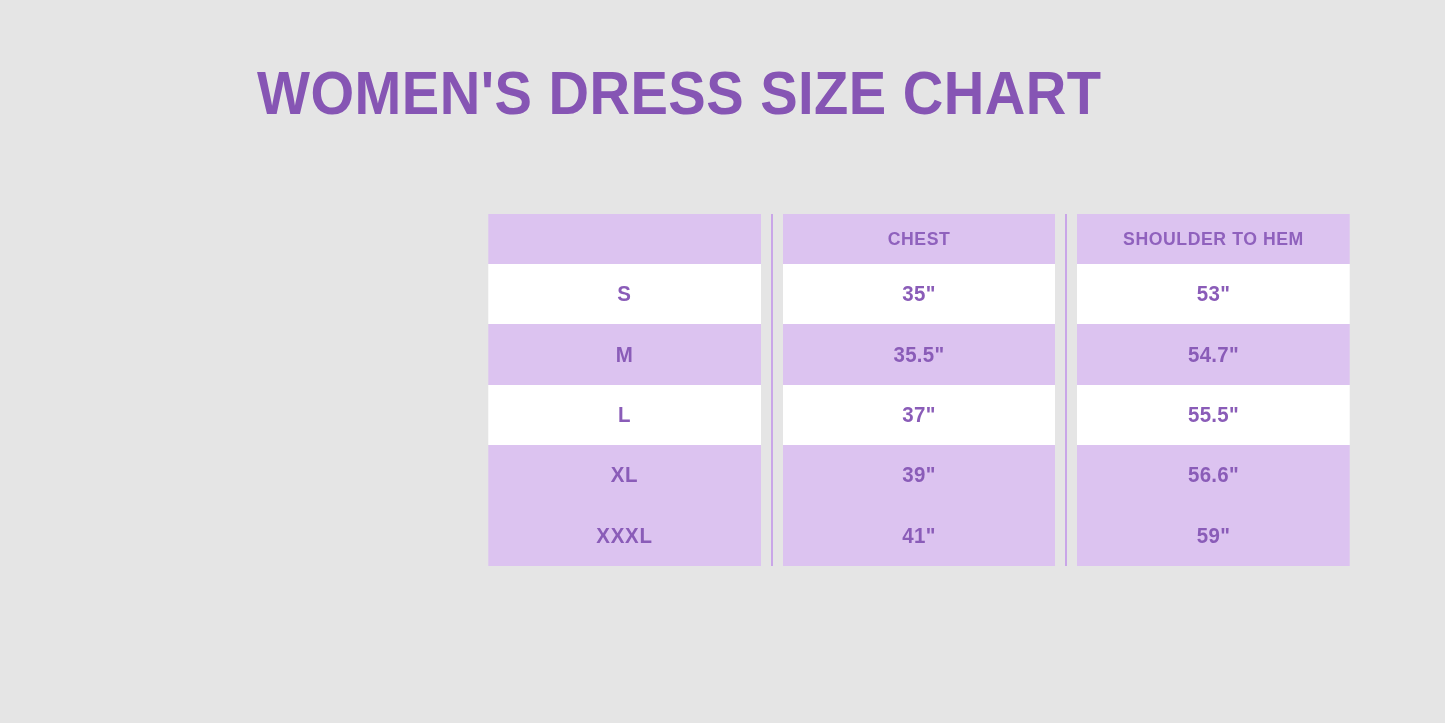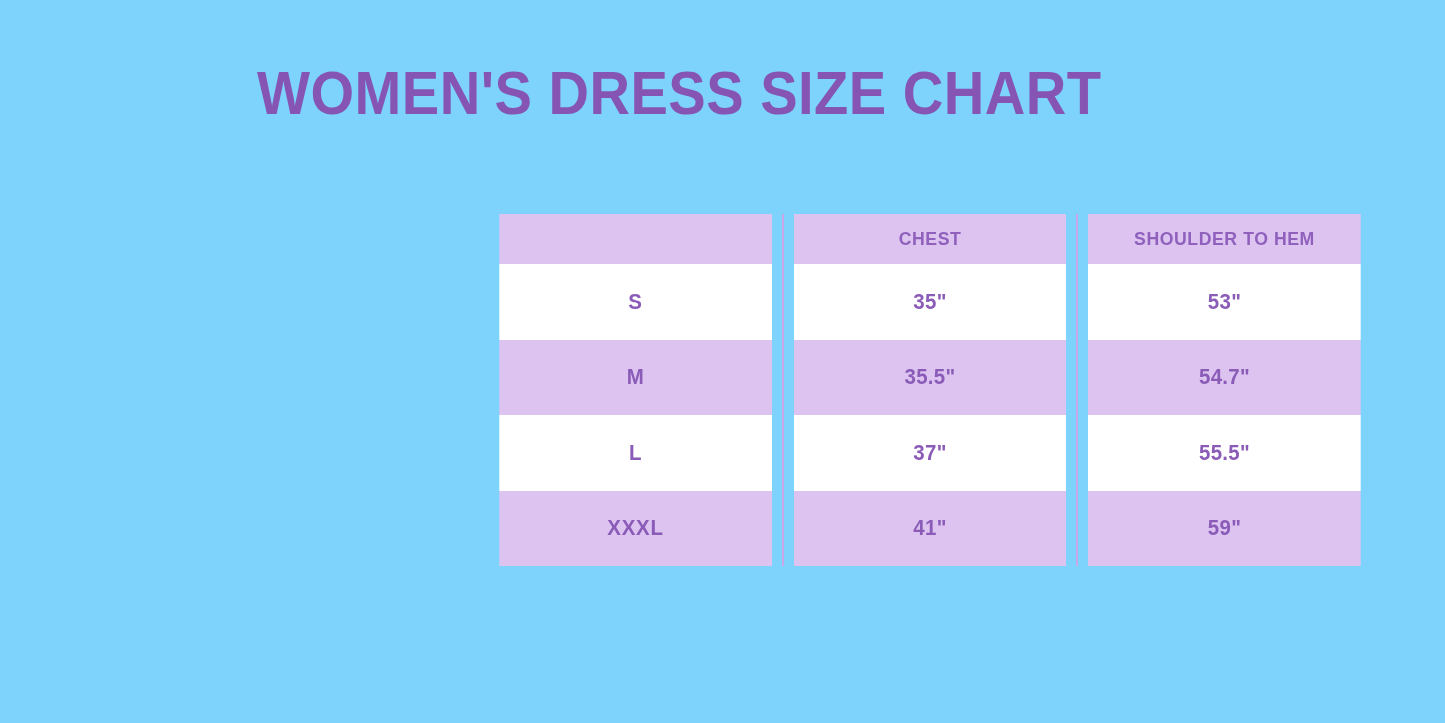--- a/index.html
+++ b/index.html
@@ -12,21 +12,21 @@
     width: 1445px;
     height: 723px;
     position: relative;
     overflow: hidden;
     font-family: "Liberation Sans", "DejaVu Sans", sans-serif;
   }
 
   #page {
     position: absolute;
     inset: 0;
-    background: #7dd3fc;
+    background: #e5e5e5;
   }
 
   
   .chart-title {
     position: absolute;
     left: 0;
     right: 0;
     top: 58px;
     text-align: center;
     padding-right: 94px;      
@@ -38,21 +38,21 @@
     color: #8655b4;
     transform: scaleX(0.92);  
     transform-origin: center top;
     white-space: nowrap;
     -webkit-font-smoothing: antialiased;
   }
 
   
   .size-table-wrap {
     position: absolute;
-    left: 489px;
+    left: 478px;
     top: 214px;
     width: 882px;
     height: 352px;
   }
 
   table.size-table {
     width: 882px;
     height: 352px;
     border-collapse: collapse;
     table-layout: fixed;
@@ -141,20 +141,25 @@
           <td class="size-label">M</td>
           <td class="rule">35.5"</td>
           <td class="rule">54.7"</td>
         </tr>
         <tr class="plain">
           <td class="size-label">L</td>
           <td class="rule">37"</td>
           <td class="rule">55.5"</td>
         </tr>
         <tr class="band">
+          <td class="size-label">XL</td>
+          <td class="rule">39"</td>
+          <td class="rule">56.6"</td>
+        </tr>
+        <tr class="band">
           <td class="size-label">XXXL</td>
           <td class="rule">41"</td>
           <td class="rule">59"</td>
         </tr>
       </tbody>
     </table>
   </div>
 
 </div>
 

